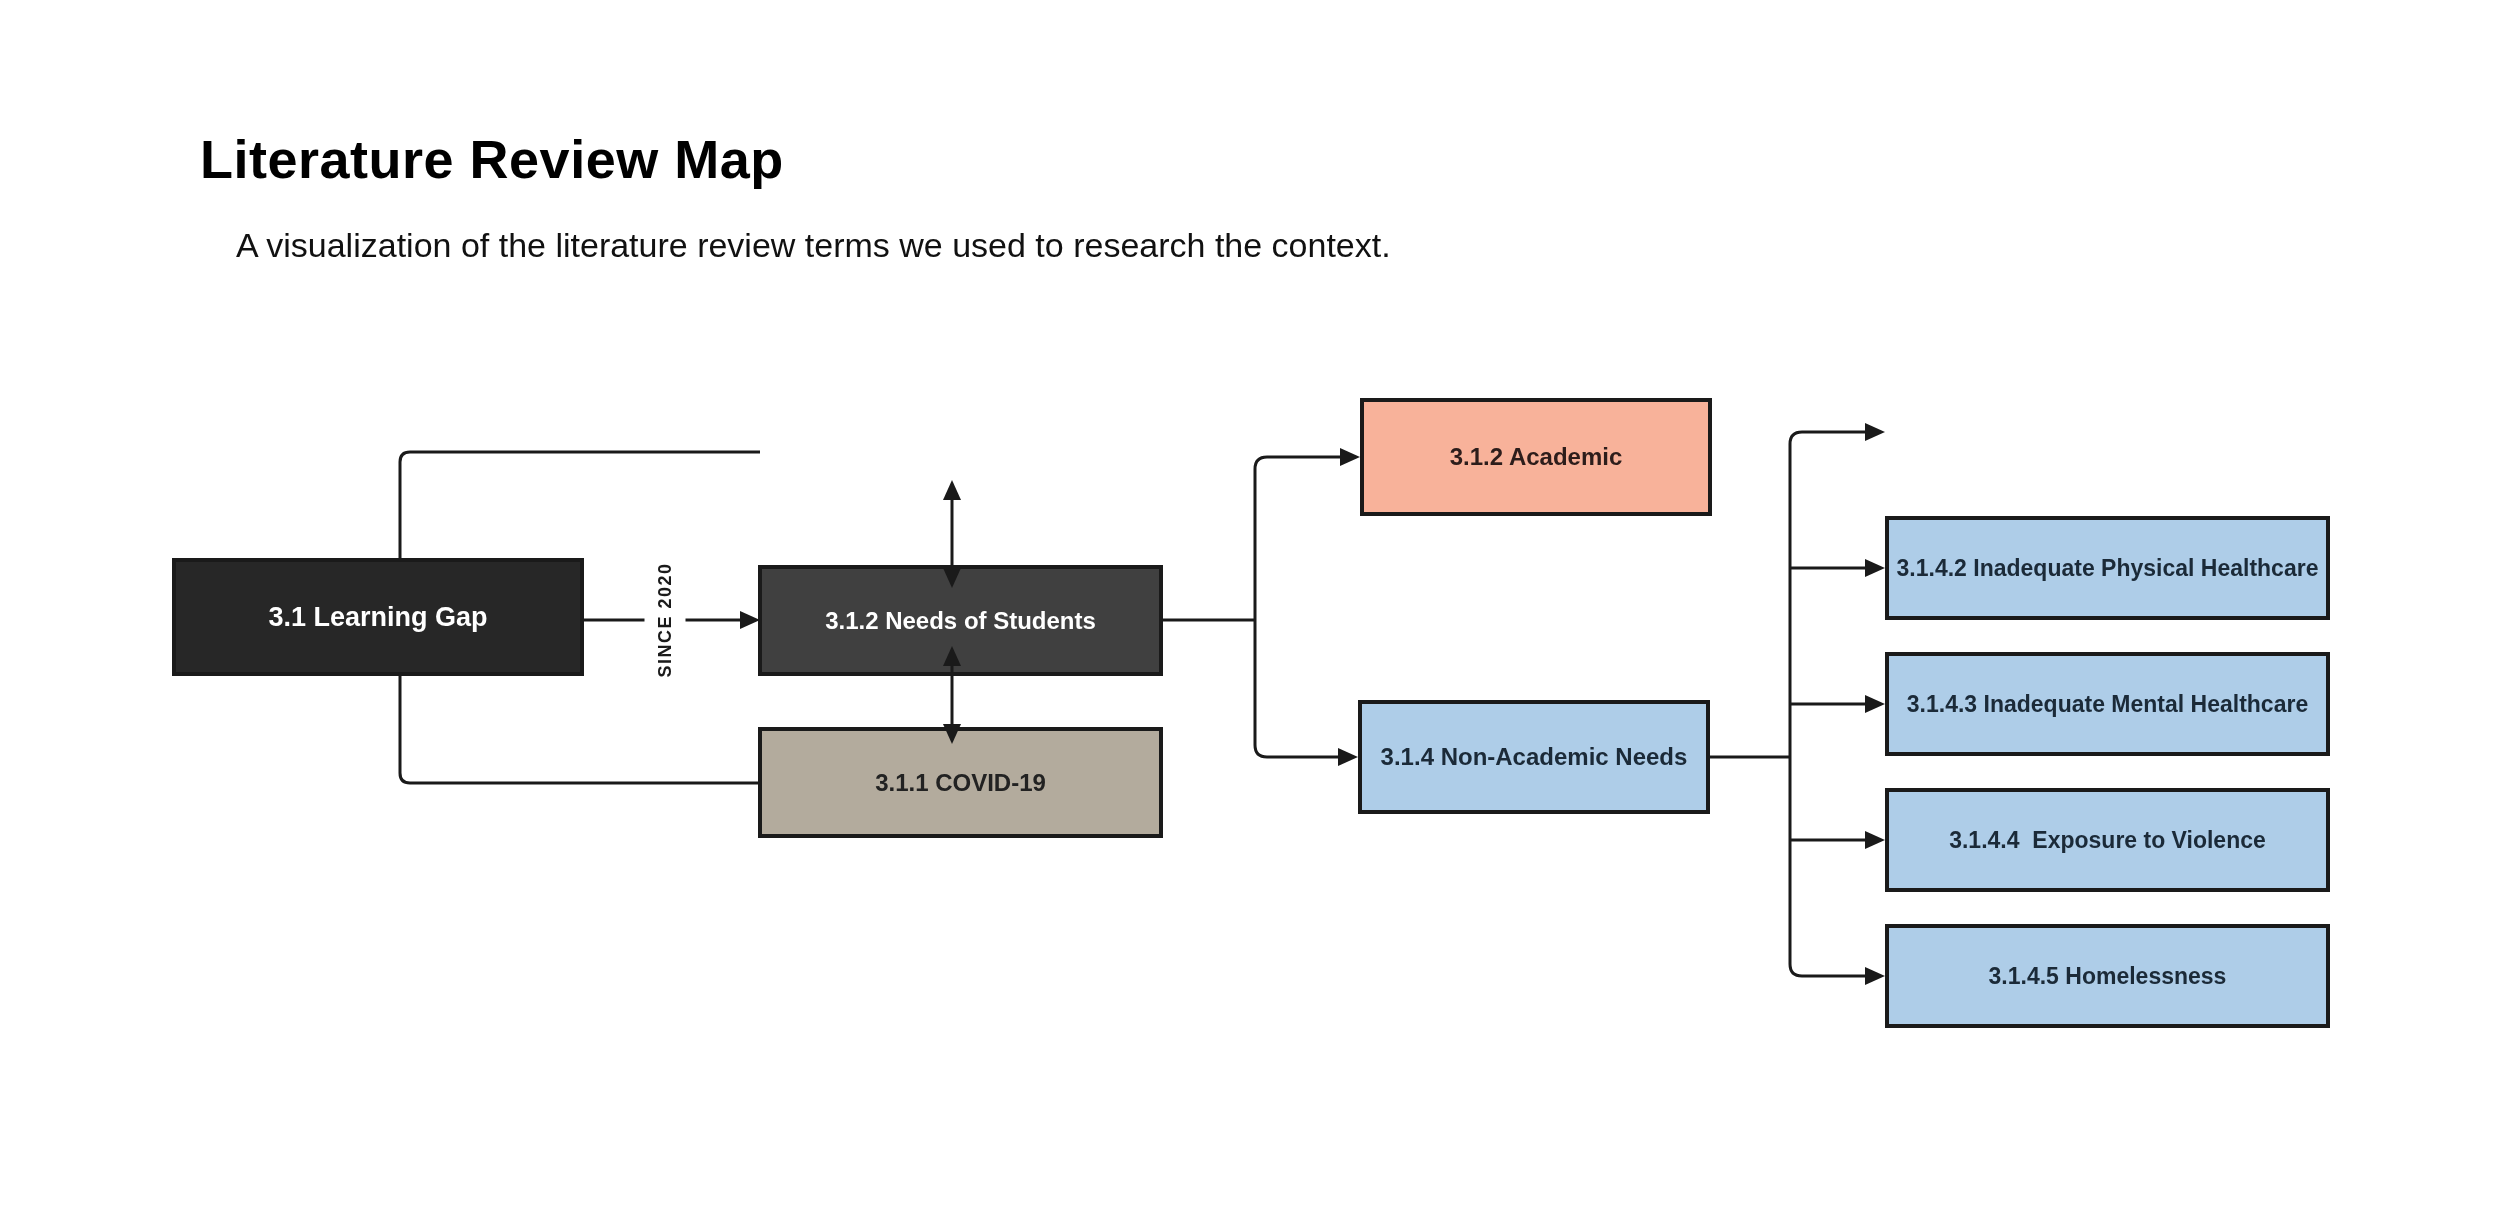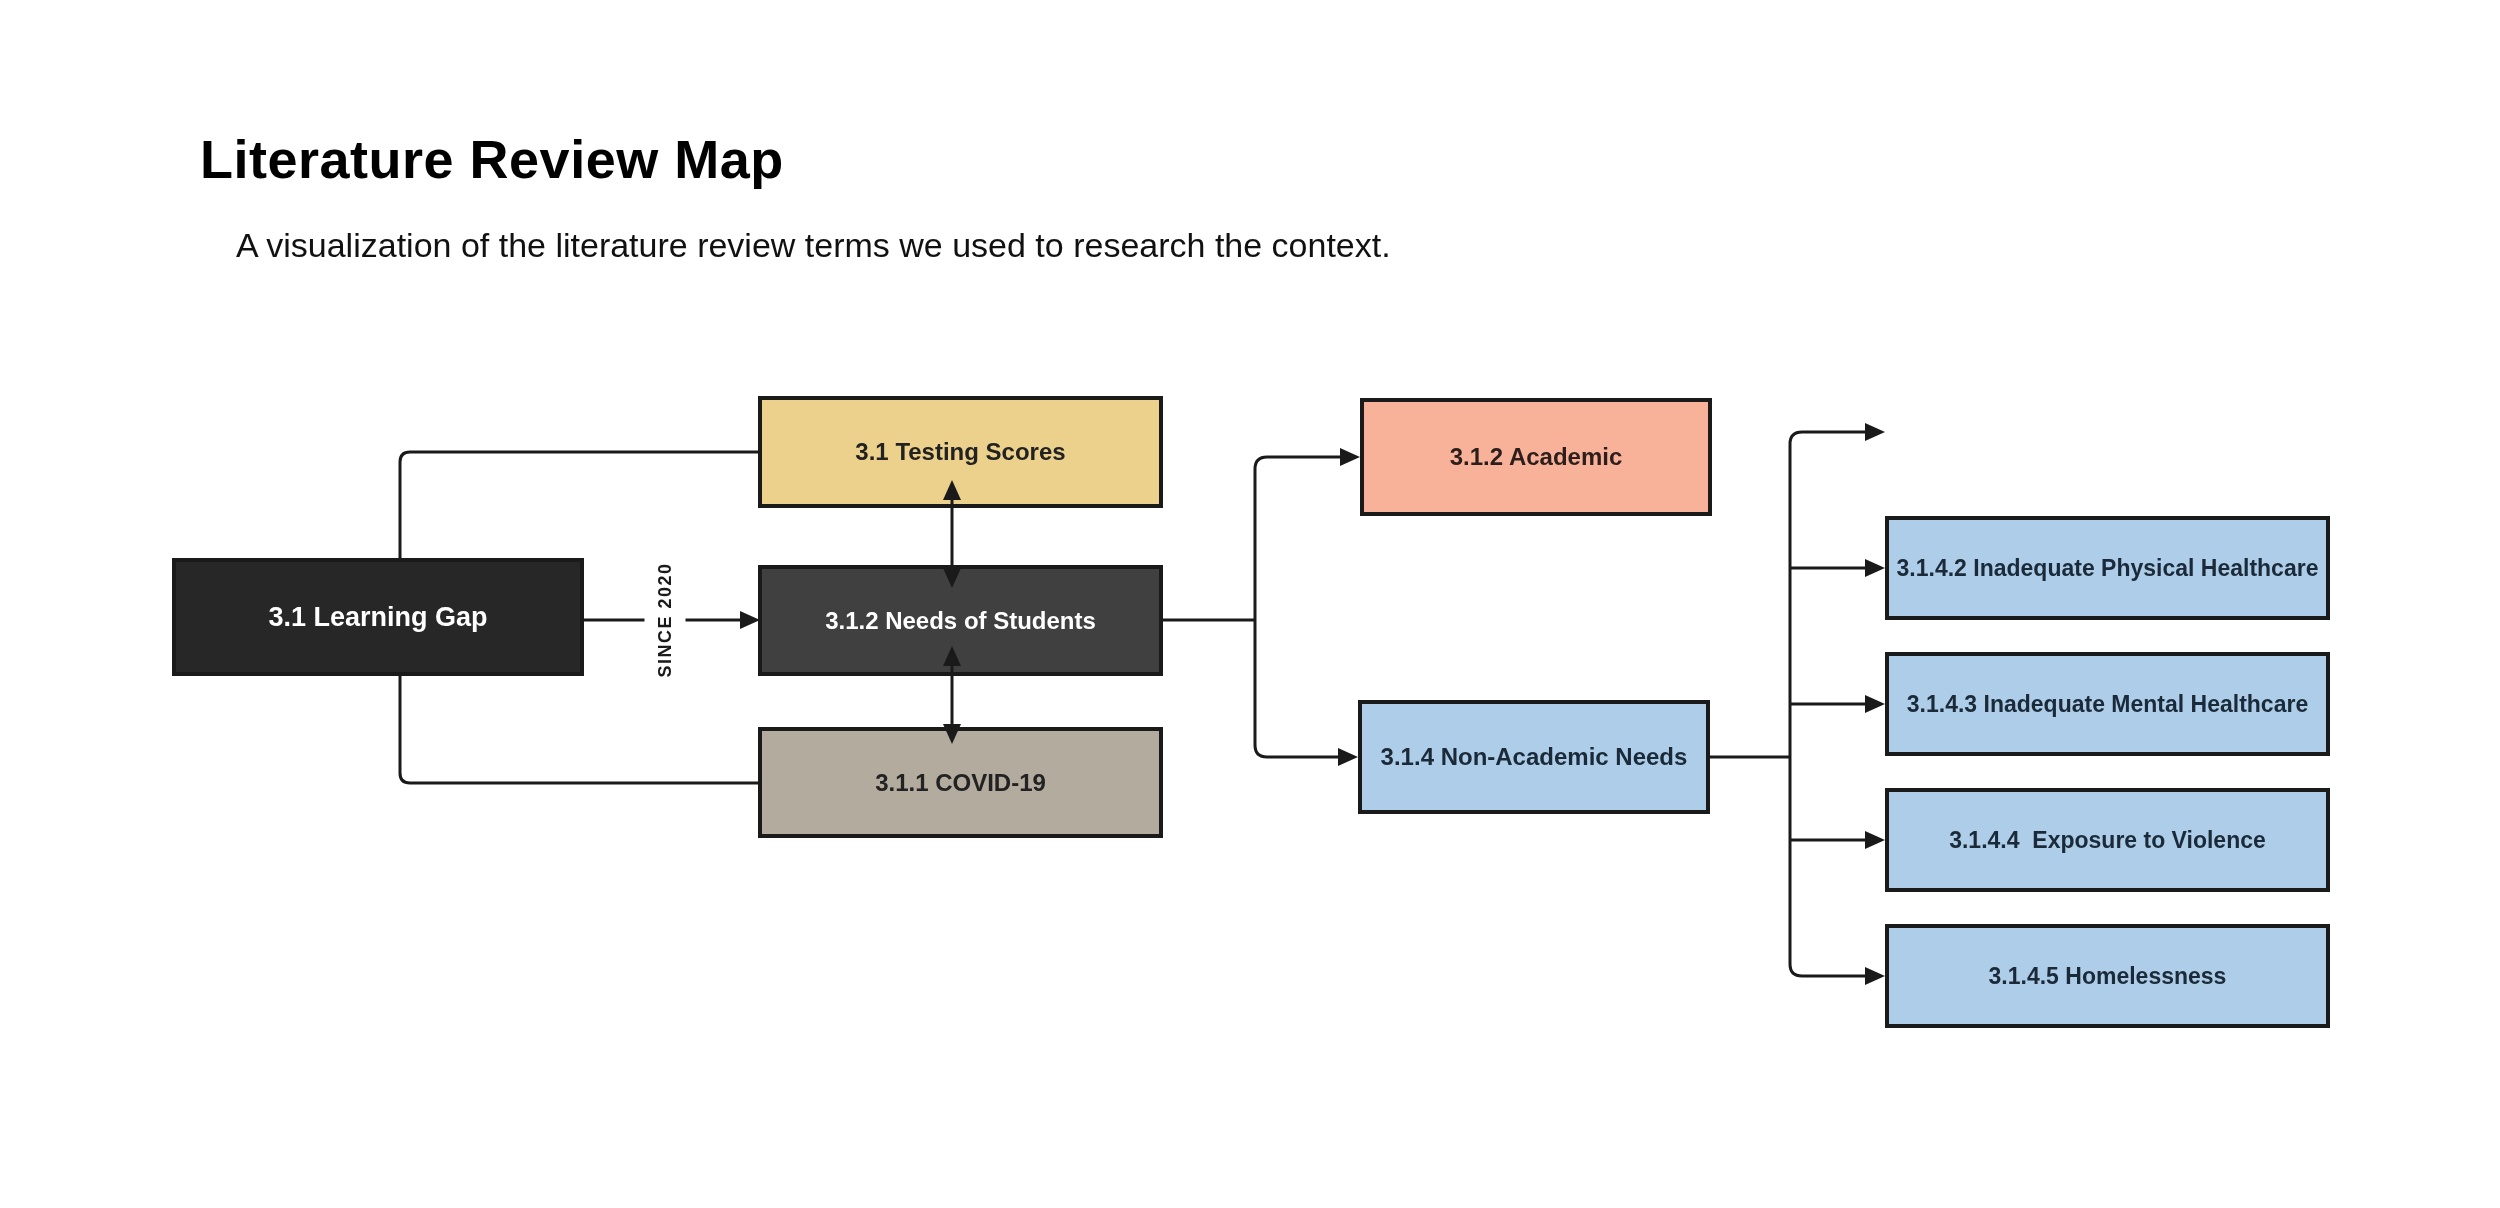--- a/index.html
+++ b/index.html
@@ -45,23 +45,20 @@
 </head>
 <body>
 
 <div id="canvas">
 
   <div id="page-title">Literature Review Map</div>
   <div id="page-subtitle">A visualization of the literature review terms we used to research the context.</div>
 
   <div class="node" id="node-learning-gap">
     <span>3.1 Learning Gap</span>
-  </div>
-  <div class="node" id="node-testing-scores">
-    <span>3.1 Testing Scores</span>
   </div>
   <div class="node" id="node-needs-of-students">
     <span>3.1.2 Needs of Students</span>
   </div>
   <div class="node" id="node-covid-19">
     <span>3.1.1 COVID-19</span>
   </div>
   <div class="node" id="node-academic">
     <span>3.1.2 Academic</span>
   </div>

